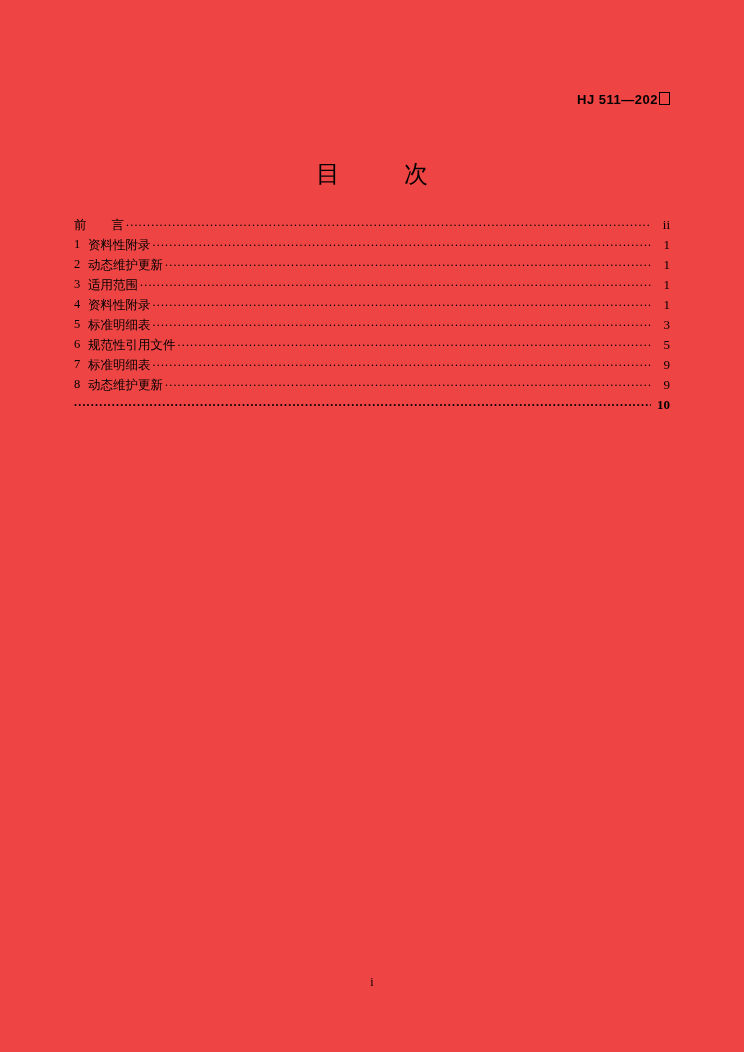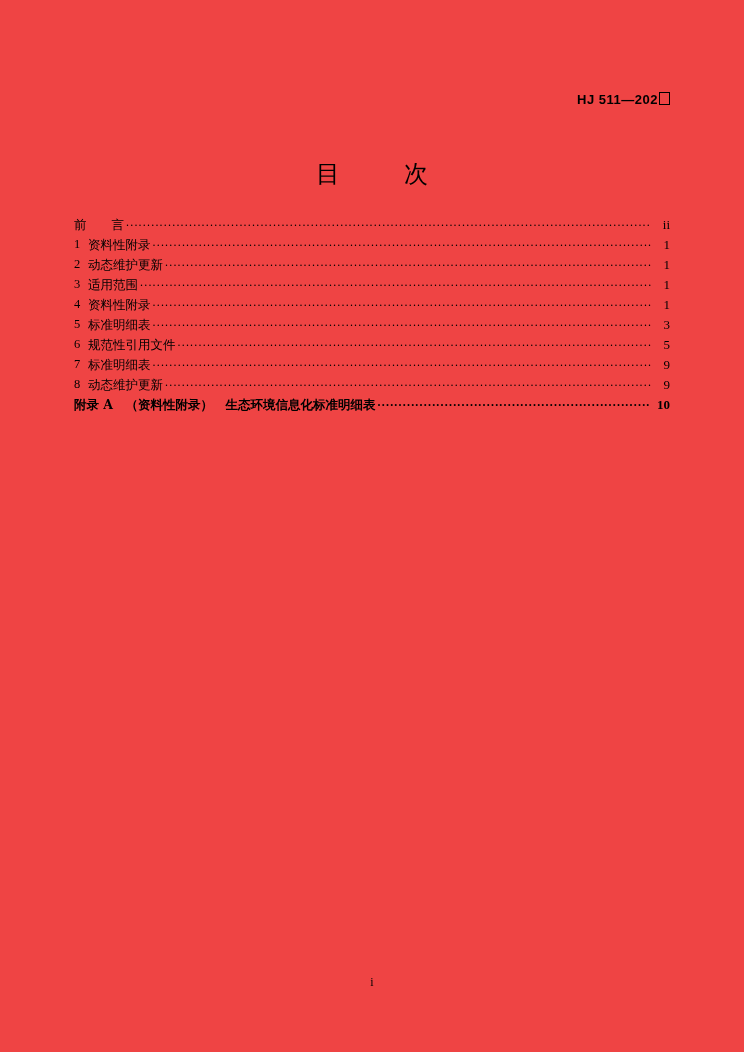--- a/index.html
+++ b/index.html
@@ -195,23 +195,20 @@
       </div>
       <div class="toc-row">
         <span class="label">
           <span class="num">8</span>
           <span class="txt">动态维护更新</span>
         </span>
         <span class="spacer">...............................................................................................................................................................</span>
         <span class="pg">9</span>
       </div>
       <div class="toc-row annex">
-        <span class="label">
-          <span class="txt">附录 A　（资料性附录）　生态环境信息化标准明细表</span>
-        </span>
         <span class="spacer">...............................................................................................................................................................</span>
         <span class="pg">10</span>
       </div>
     </div>
 
   <div class="footer-pg">i</div>
 
 </div>
 
 </body></html>

